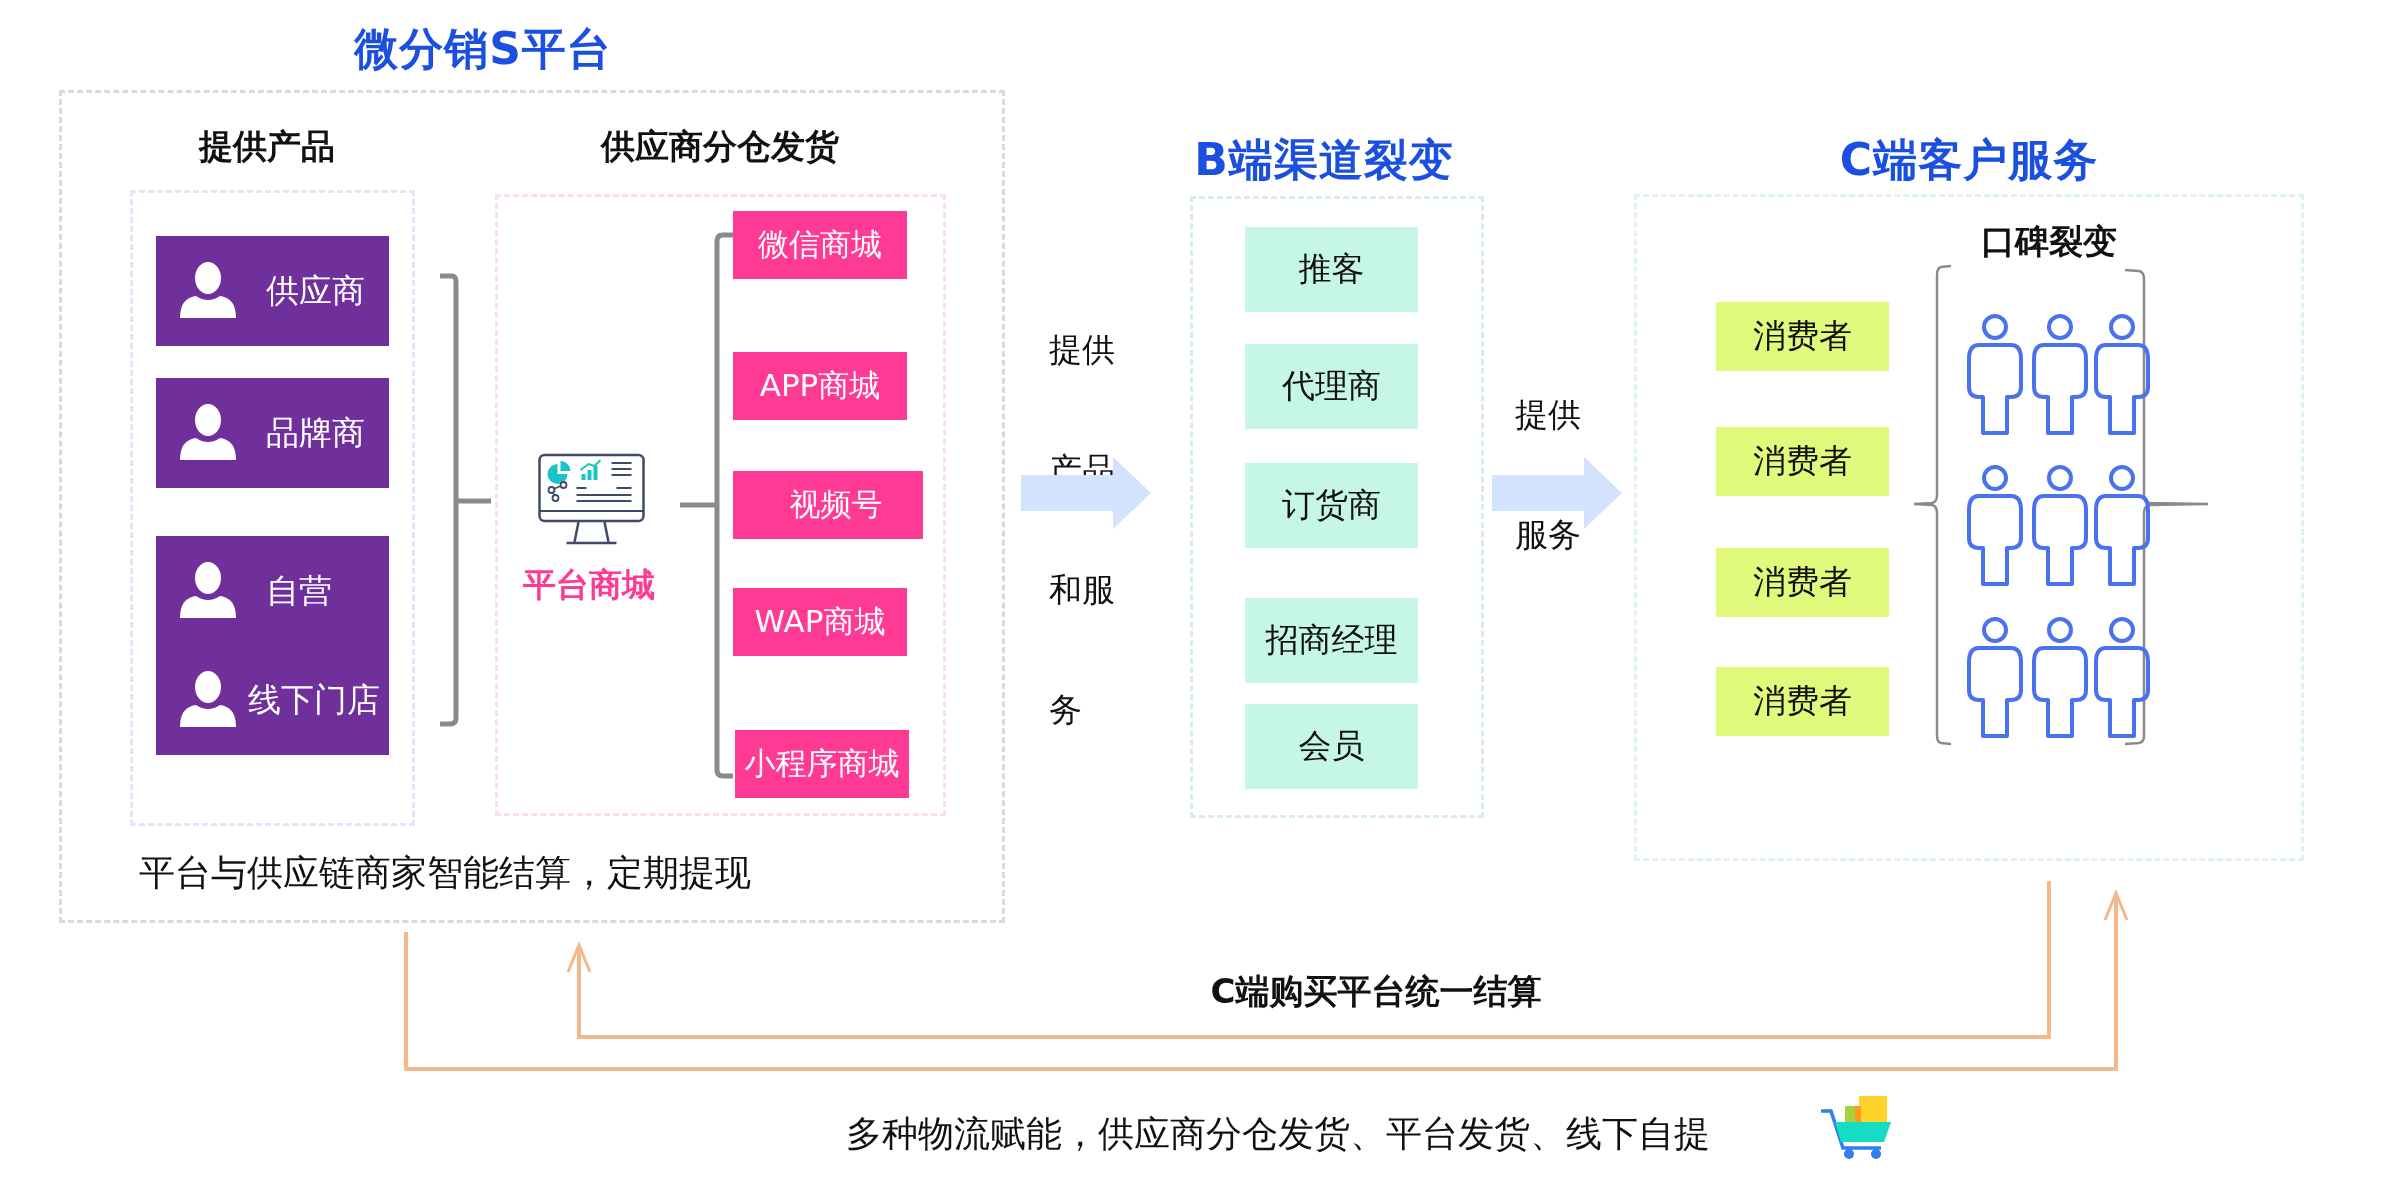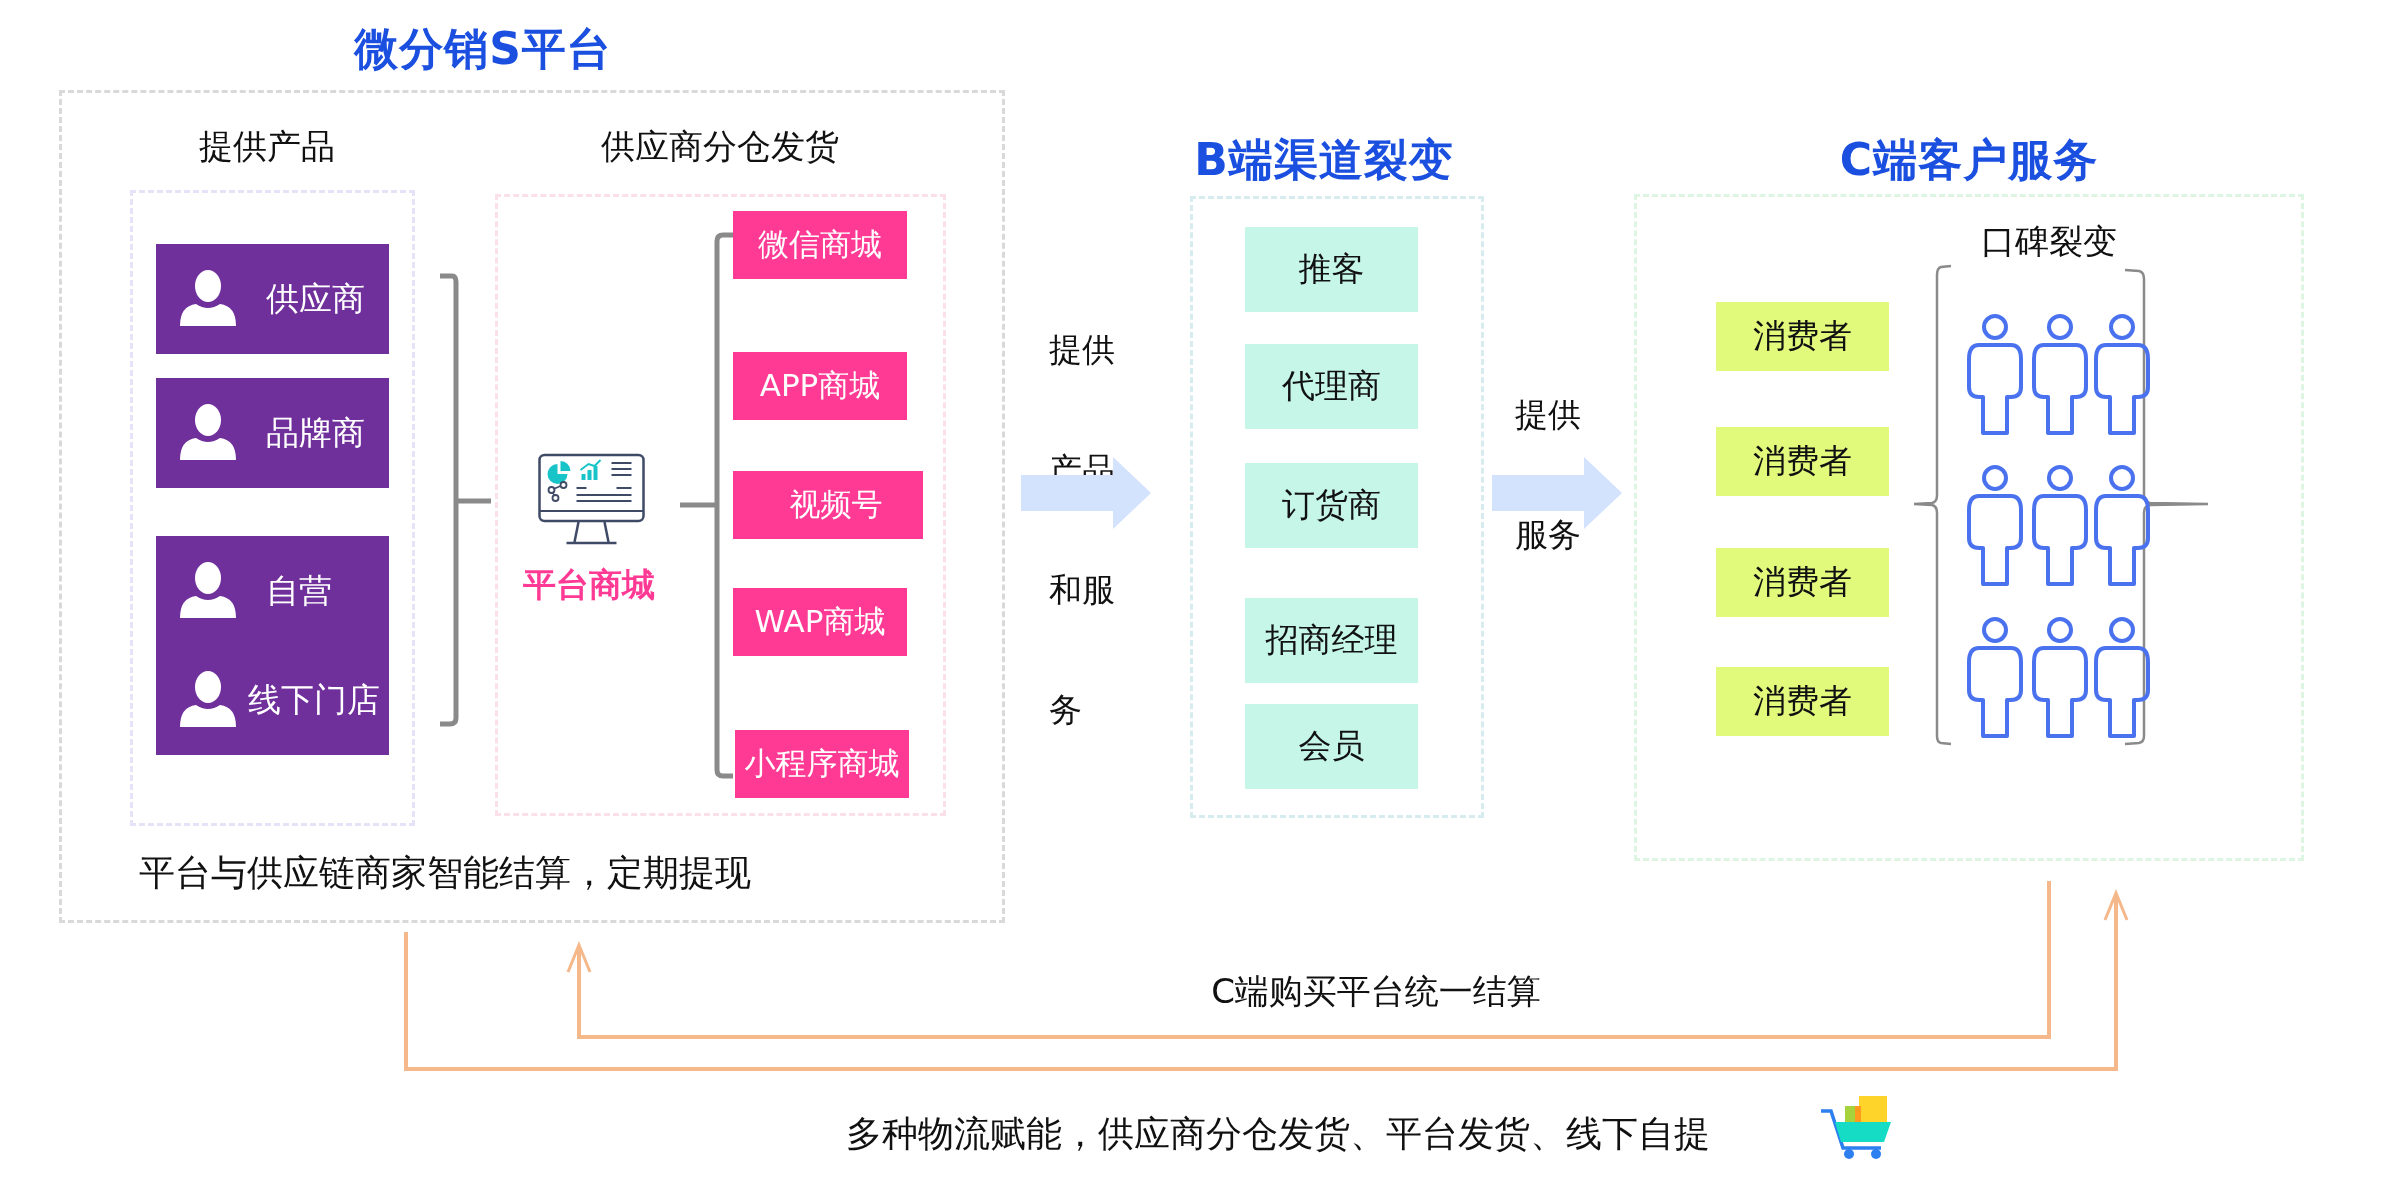--- a/index.html
+++ b/index.html
@@ -1,20 +1,20 @@
 <!DOCTYPE html>
 <html><head>
 <meta charset="utf-8">
 <style>
   html, body { margin:0; padding:0; background:#ffffff; }
   body { width:2392px; height:1184px; position:relative; overflow:hidden;
          font-family:"DejaVu Sans","Liberation Sans",sans-serif; color:#111; }
   .abs { position:absolute; }
   .title { position:absolute; font-weight:bold; color:#1a4fe0; font-size:44px; white-space:nowrap; transform:translate(-50%,-50%); letter-spacing:1px; }
-  .label { position:absolute; font-size:34px; color:#111; white-space:nowrap; transform:translate(-50%,-50%); }
+  .label { position:absolute; font-size:34px; color:#111; white-space:nowrap; transform:translate(-50%,-50%);font-weight:bold; }
   .dash { position:absolute; box-sizing:border-box; border-style:dashed; border-width:3px; }
   .purple-item { position:absolute; left:156px; width:233px; height:110px; background:#70309c; color:#fff; box-sizing:border-box; }
   .purple-item .pi-text { position:absolute; top:50%; transform:translateY(-50%); font-size:33px; white-space:nowrap; }
   .purple-item .pi-icon { position:absolute; left:20px; top:22px; width:64px; height:64px; }
   .pink-item { position:absolute; left:733px; width:174px; height:68px; background:#ff3a94; color:#fff; display:flex; align-items:center; justify-content:center; font-size:31px; white-space:nowrap; }
   .b-item { position:absolute; left:1245px; width:173px; height:85px; background:#c5f6e8; color:#111; display:flex; align-items:center; justify-content:center; font-size:33px; white-space:nowrap; }
   .c-item { position:absolute; left:1716px; width:173px; height:69px; background:#e2fa7c; color:#111; display:flex; align-items:center; justify-content:center; font-size:33px; white-space:nowrap;text-align:right; }
   .vtext { position:absolute; font-size:33px; line-height:40px; color:#111; white-space:pre; }
   svg { position:absolute; overflow:visible; }
 </style>
@@ -23,21 +23,21 @@
 
 <div class="title" style="left:483px;top:49px;">微分销S平台</div>
 
 <div class="dash" style="left:59px;top:90px;width:946px;height:833px;border-color:#d9d9d9;"></div>
 
 <div class="label" style="left:267px;top:147px;">提供产品</div>
 <div class="label" style="left:720px;top:147px;">供应商分仓发货</div>
 
 <div class="dash" style="left:130px;top:190px;width:285px;height:636px;border-color:#e6e3f8;"></div>
 
-<div class="purple-item" style="top:244px;">
+<div class="purple-item" style="top:236px;">
   <svg class="pi-icon" viewBox="0 0 64 64" style="left:20px;top:22px;width:64px;height:64px;">
     <ellipse cx="32" cy="20" rx="13" ry="16" fill="#fff"></ellipse>
     <path d="M4 60 Q4 40 20 38 Q32 46 44 38 Q60 40 60 60 Z" fill="#fff"></path>
   </svg>
   <span class="pi-text" style="left:110px;">供应商</span>
 </div>
 <div class="purple-item" style="top:378px;">
   <svg class="pi-icon" viewBox="0 0 64 64" style="left:20px;top:22px;width:64px;height:64px;">
     <ellipse cx="32" cy="20" rx="13" ry="16" fill="#fff"></ellipse>
     <path d="M4 60 Q4 40 20 38 Q32 46 44 38 Q60 40 60 60 Z" fill="#fff"></path>

